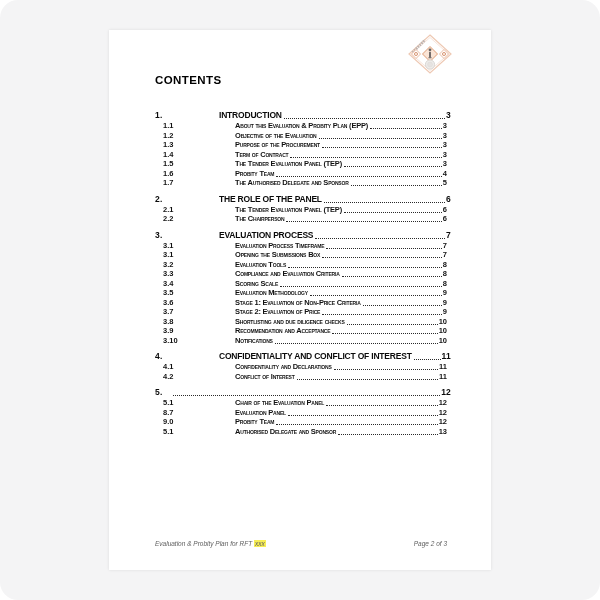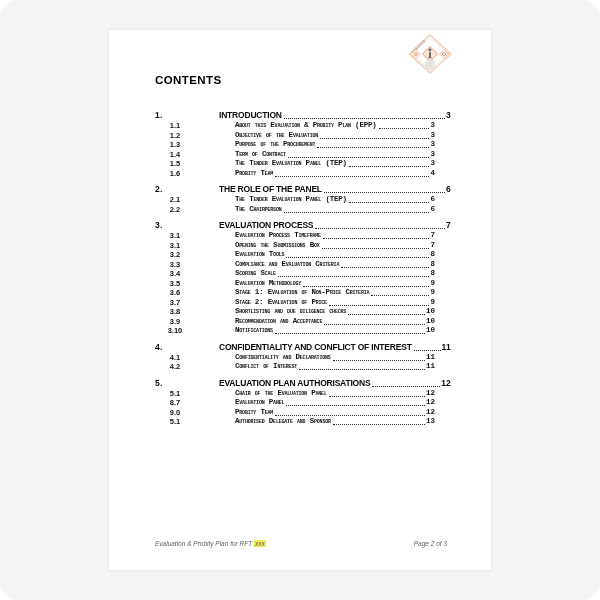--- a/index.html
+++ b/index.html
@@ -56,29 +56,28 @@
     padding-right: 40px;
     font-size: 8.5px;
     line-height: 11px;
     letter-spacing: 0.2px;
     margin-top: 6px;
   }
   .toc-row.lvl1:first-child { margin-top: 0; }
   .toc-row.lvl1 .num { flex: 0 0 16px; }
   .toc-row.lvl2 {
     padding-left: 54px;
-    padding-right: 56px;
+    padding-right: 44px;
     font-size: 7.5px;
     line-height: 9.5px;
     color: #111;
-    text-align: center;
   }
   .toc-row.lvl2 .num { flex: 0 0 24px; }
   .toc-row.lvl2 .label,
-  .toc-row.lvl2 .pagenum { font-variant: small-caps; font-family: Liberation Mono, monospace; }
+  .toc-row.lvl2 .pagenum { font-variant: small-caps; }
   .label { white-space: nowrap; letter-spacing: -0.2px; margin-left: 48px; }
   .leader {
     flex: 1 1 auto;
     min-width: 6px;
     border-bottom: 1.5px dotted #2a2a2a;
     margin: 0 1px 2px 2px;
     height: 0;
   }
   .toc-row.lvl2 .leader { border-bottom-width: 1px; margin-bottom: 1.5px; }
   .pagenum { flex: 0 0 auto; }
@@ -163,20 +162,26 @@
     <span class="label">The Tender Evaluation Panel (TEP)</span>
     <span class="leader"></span>
     <span class="pagenum">3</span>
   </div>
         <div class="toc-row lvl2">
     <span class="num">1.6</span>
     <span class="label">Probity Team</span>
     <span class="leader"></span>
     <span class="pagenum">4</span>
   </div>
+        <div class="toc-row lvl2">
+    <span class="num">1.7</span>
+    <span class="label">The Authorised Delegate and Sponsor</span>
+    <span class="leader"></span>
+    <span class="pagenum">5</span>
+  </div>
         <div class="toc-row lvl1">
     <span class="num">2.</span>
     <span class="label">THE ROLE OF THE PANEL</span>
     <span class="leader"></span>
     <span class="pagenum">6</span>
   </div>
         <div class="toc-row lvl2">
     <span class="num">2.1</span>
     <span class="label">The Tender Evaluation Panel (TEP)</span>
     <span class="leader"></span>
@@ -273,21 +278,20 @@
     <span class="pagenum">11</span>
   </div>
         <div class="toc-row lvl2">
     <span class="num">4.2</span>
     <span class="label">Conflict of Interest</span>
     <span class="leader"></span>
     <span class="pagenum">11</span>
   </div>
         <div class="toc-row lvl1">
     <span class="num">5.</span>
-    <span class="label">EVALUATION PLAN AUTHORISATIONS</span>
     <span class="leader"></span>
     <span class="pagenum">12</span>
   </div>
         <div class="toc-row lvl2">
     <span class="num">5.1</span>
     <span class="label">Chair of the Evaluation Panel</span>
     <span class="leader"></span>
     <span class="pagenum">12</span>
   </div>
         <div class="toc-row lvl2">

